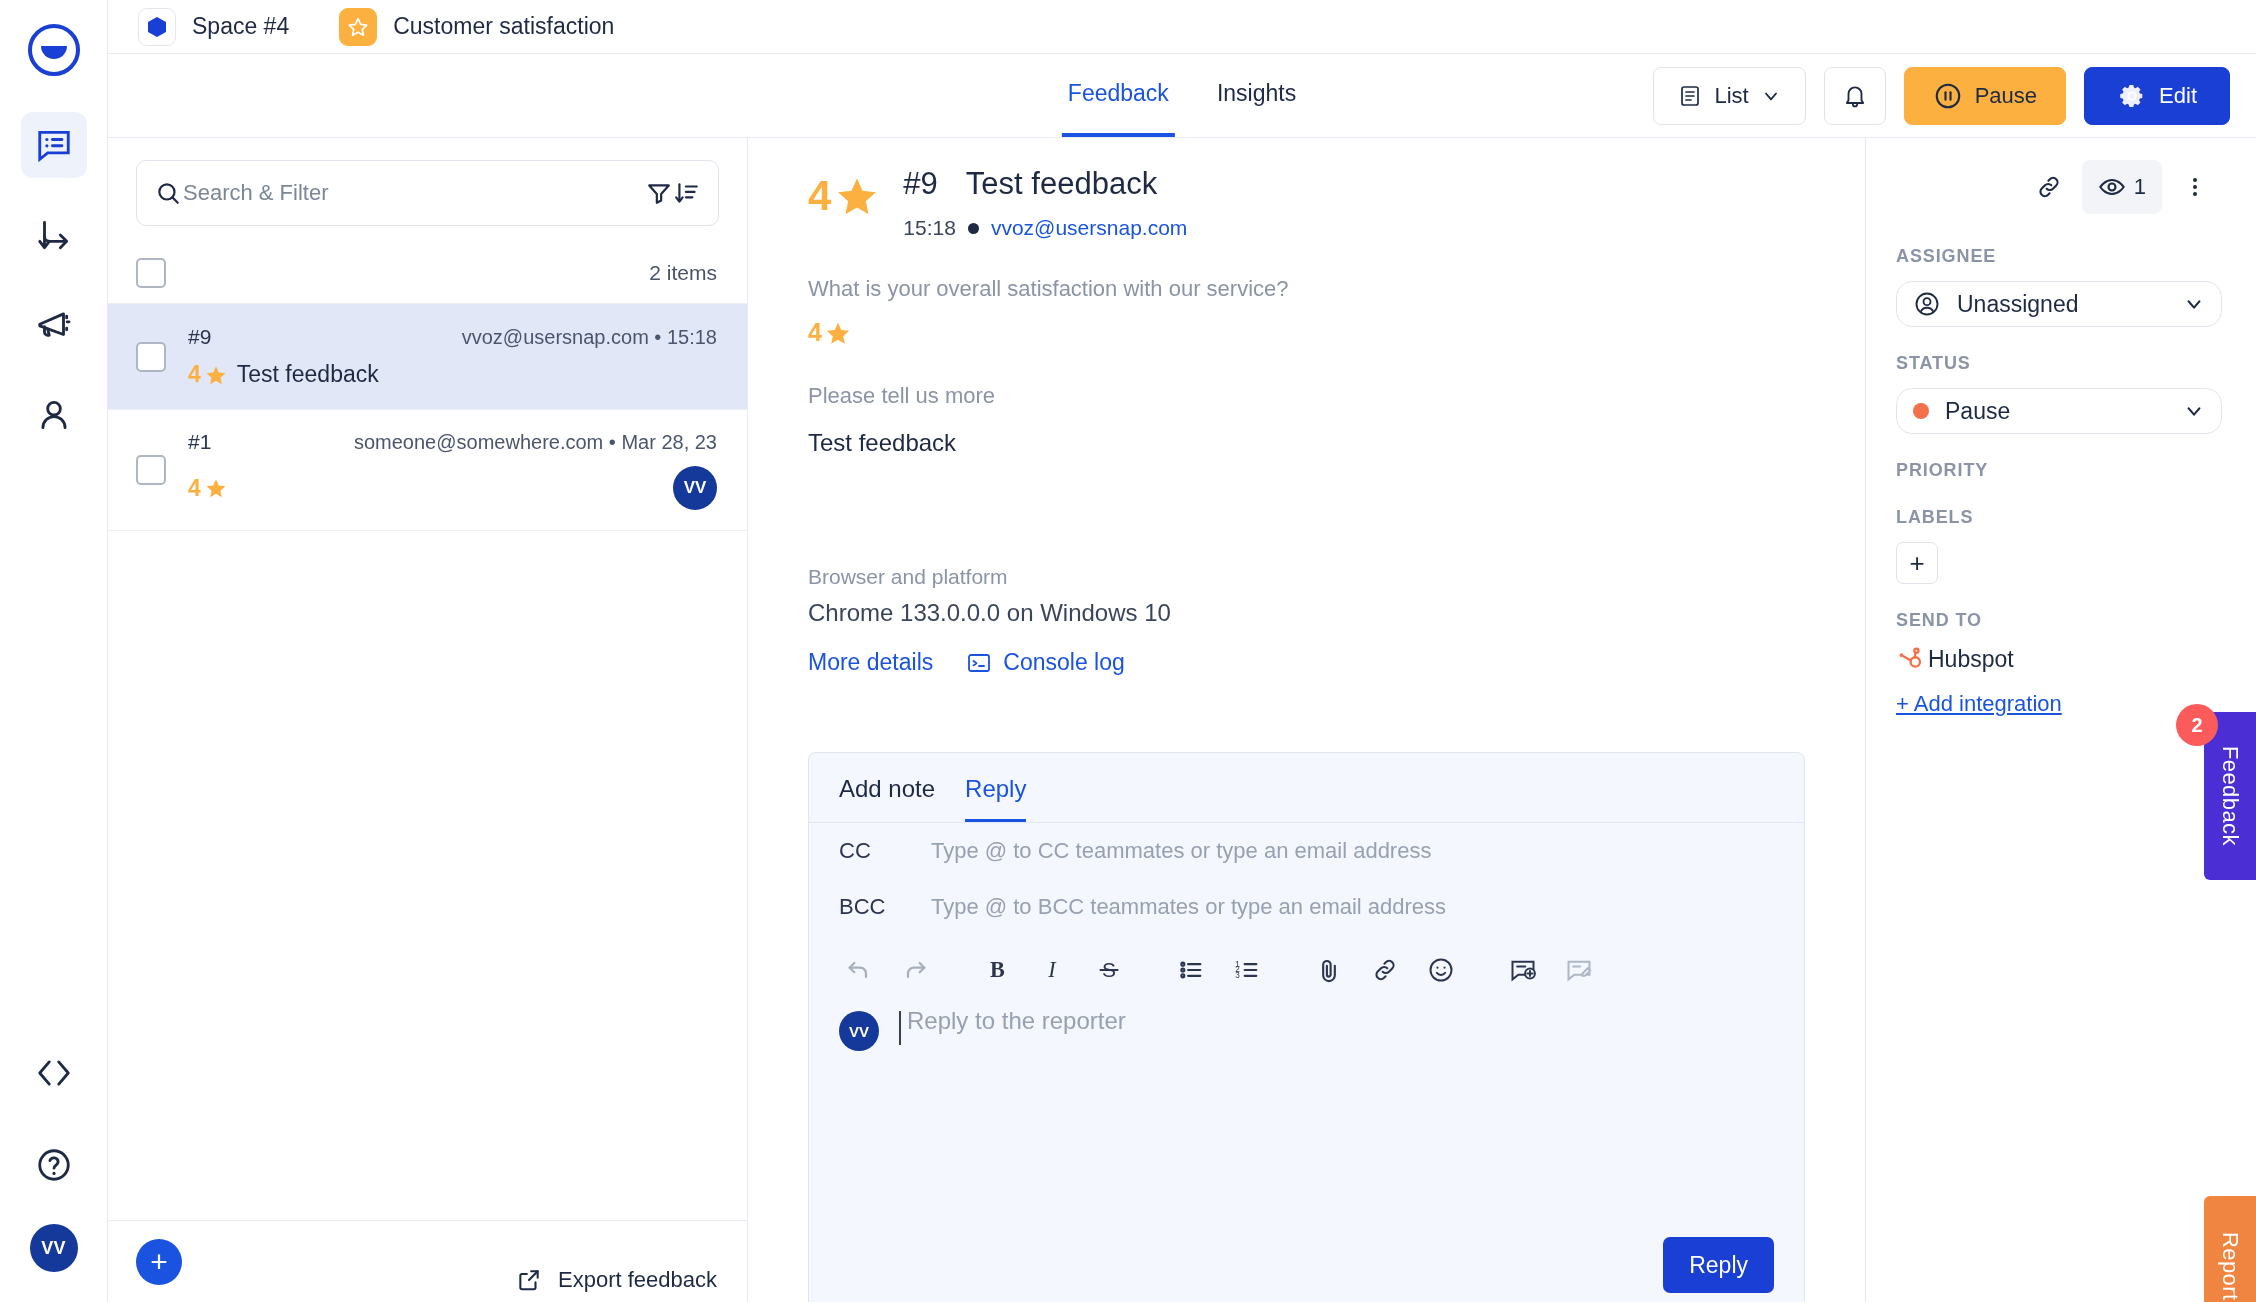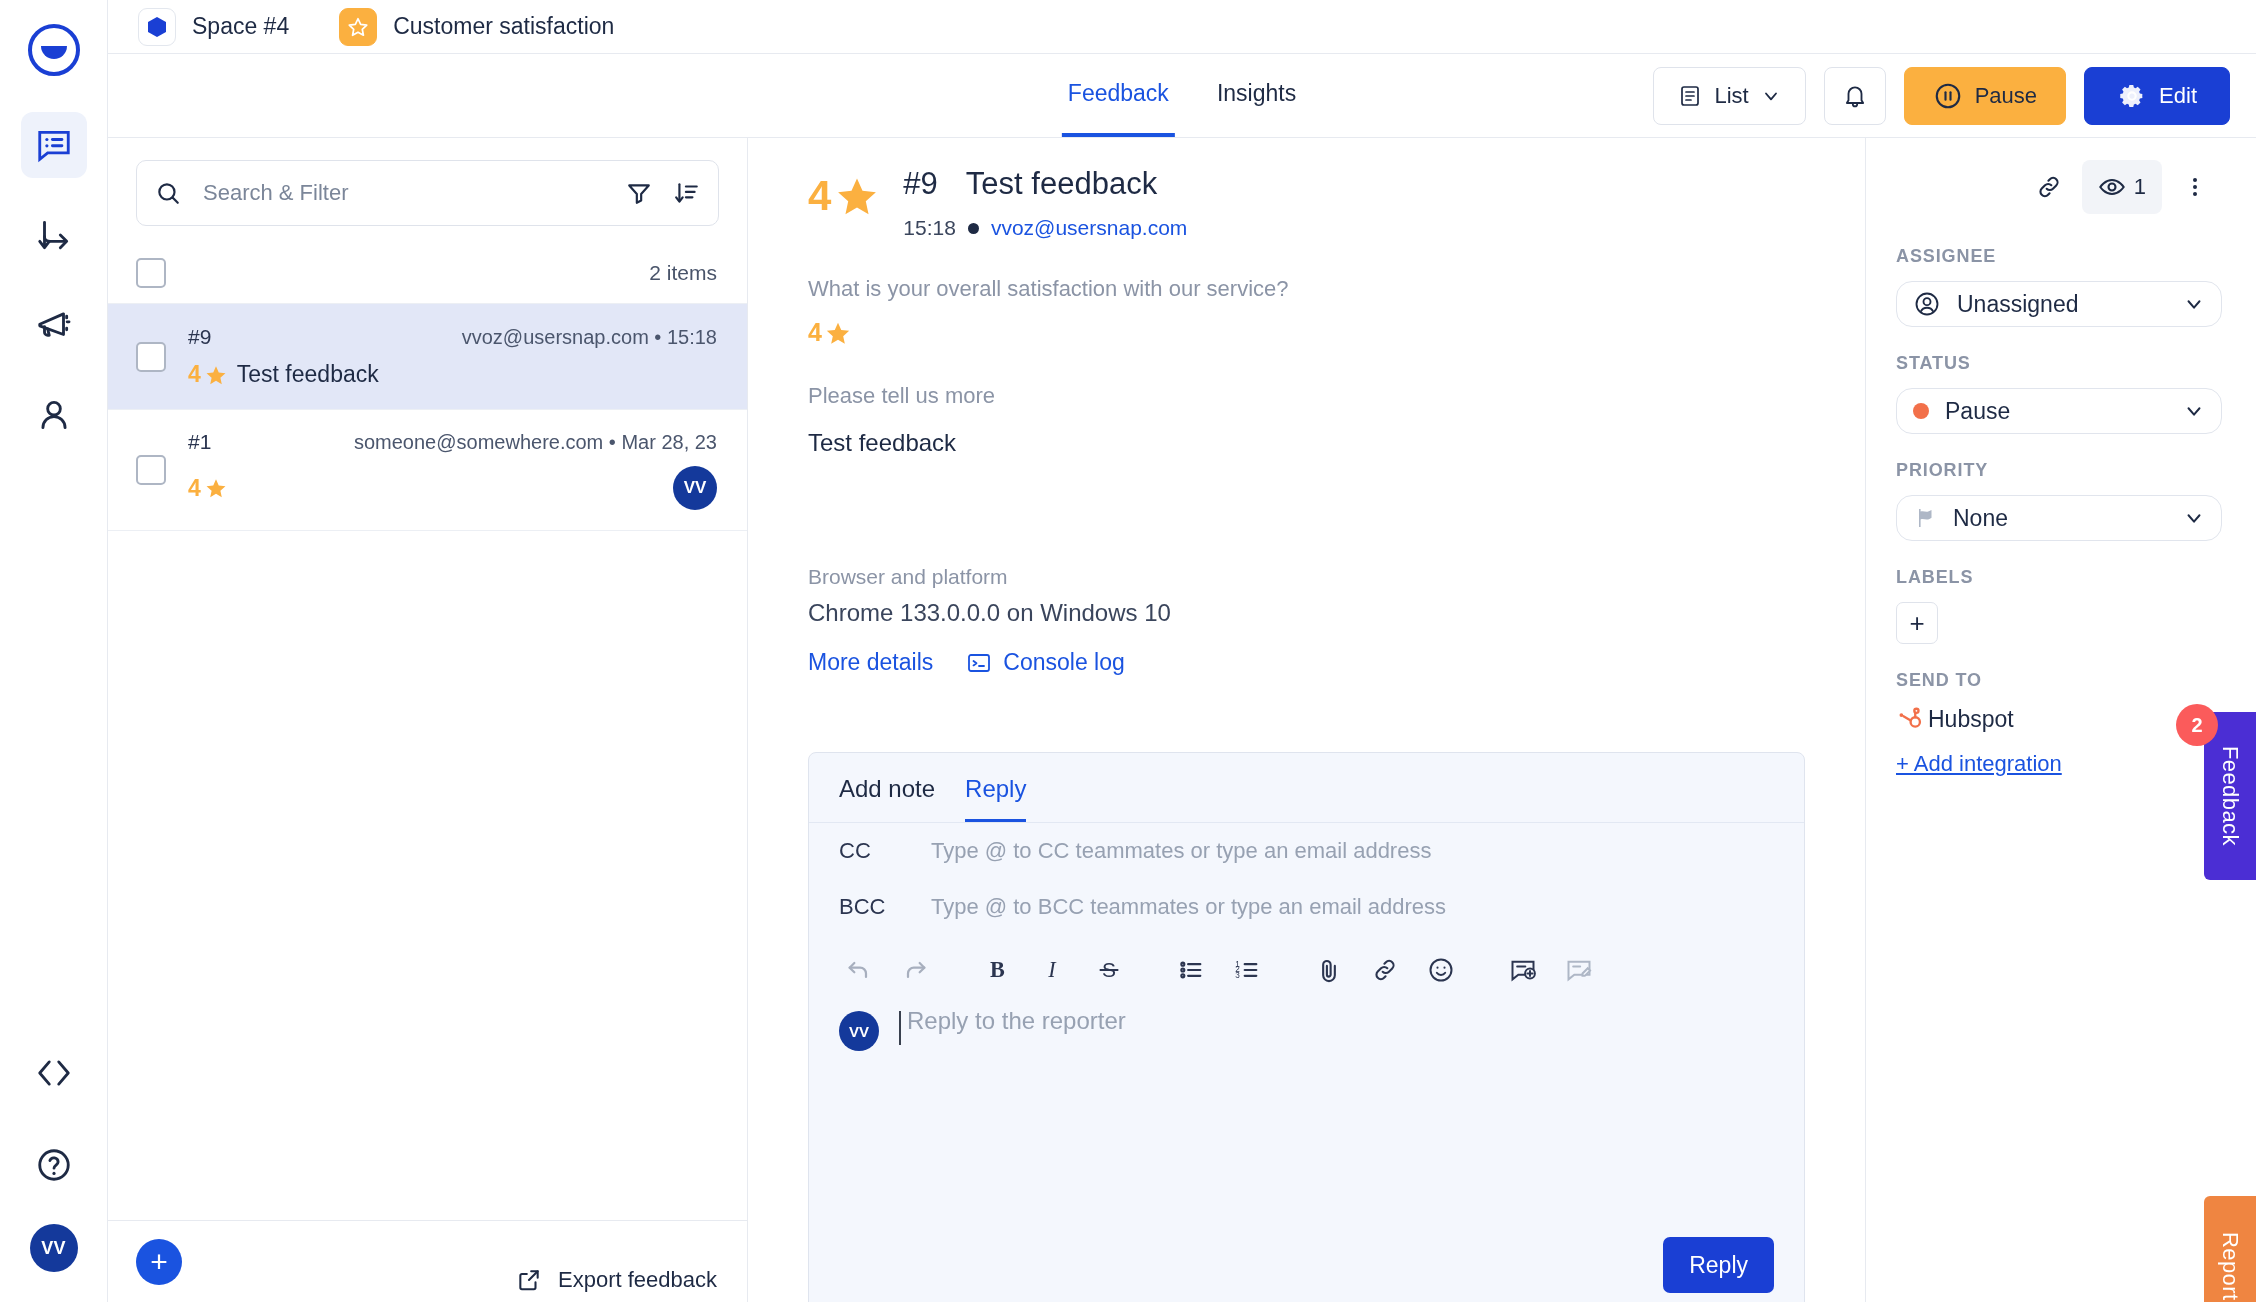--- a/index.html
+++ b/index.html
@@ -92,21 +92,21 @@
   
   .listpanel {
     width: 640px; flex: 0 0 640px;
     border-right: 1px solid #e7eaf0;
     display: flex; flex-direction: column;
     background: #fff; min-height: 0;
   }
   .searchwrap { padding: 22px 28px 16px 28px; }
   .searchbox {
     height: 66px; border: 1px solid #dfe3eb; border-radius: 10px;
-    display: flex; align-items: center; padding: 0 18px; gap: 22px;
+    display: flex; align-items: center; padding: 0 18px; gap: 2px;
     background: #fff;
   }
   .searchbox input {
     flex: 1 1 auto; border: none; outline: none; font-size: 22px;
     color: #1e2a44; background: transparent; font-family: inherit;
   }
   .searchbox input::placeholder { color: #7b8699; }
   .sb-ico { cursor: pointer; display:flex; align-items:center; }
 
   .listhead {
@@ -740,33 +740,20 @@
             <span class="chev">
               <svg width="22" height="22" viewBox="0 0 24 24" fill="none" stroke="#1e2a44" stroke-width="2.1" stroke-linecap="round" stroke-linejoin="round">
                   <polyline points="6,9 12,16 18,9"></polyline>
                 </svg>
             </span>
           </div>
         </div>
 
         <div class="rb-group">
           <div class="rb-label">PRIORITY</div>
-          <div class="rb-select">
-            <span>
-              <svg width="24" height="24" viewBox="0 0 24 24" fill="#aeb7c6">
-                  <path d="M6 3v18h1.6v-7.6c2.6-1.3 5 .9 7.6 0 1.2-.4 2.4-1 3.3-1.6V4c-1 .6-2.1 1.2-3.3 1.6-2.6.9-5-1.3-7.6 0V3z"></path>
-                </svg>
-            </span>
-            <span>None</span>
-            <span class="chev">
-              <svg width="22" height="22" viewBox="0 0 24 24" fill="none" stroke="#1e2a44" stroke-width="2.1" stroke-linecap="round" stroke-linejoin="round">
-                  <polyline points="6,9 12,16 18,9"></polyline>
-                </svg>
-            </span>
-          </div>
         </div>
 
         <div class="rb-group">
           <div class="rb-label">LABELS</div>
           <div class="add-label">+</div>
         </div>
 
         <div class="rb-group">
           <div class="rb-label">SEND TO</div>
           <div class="sendto-row">

